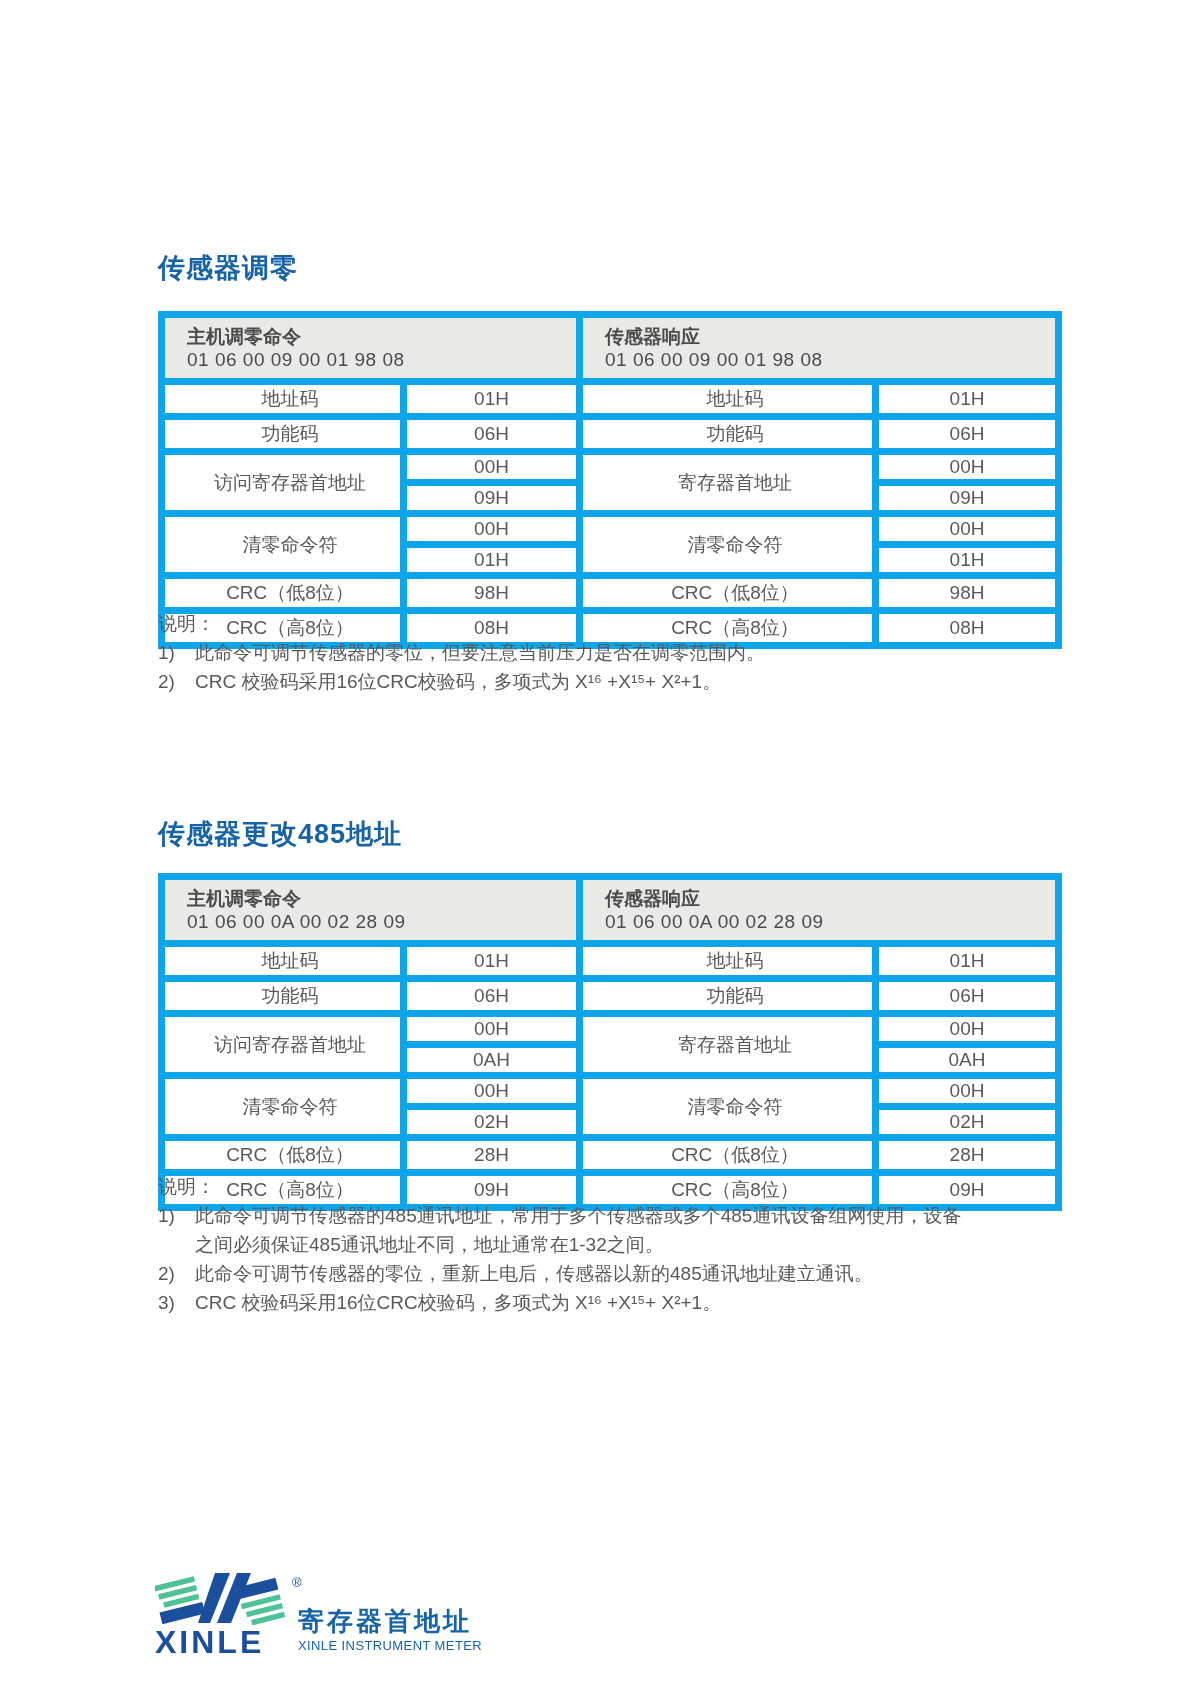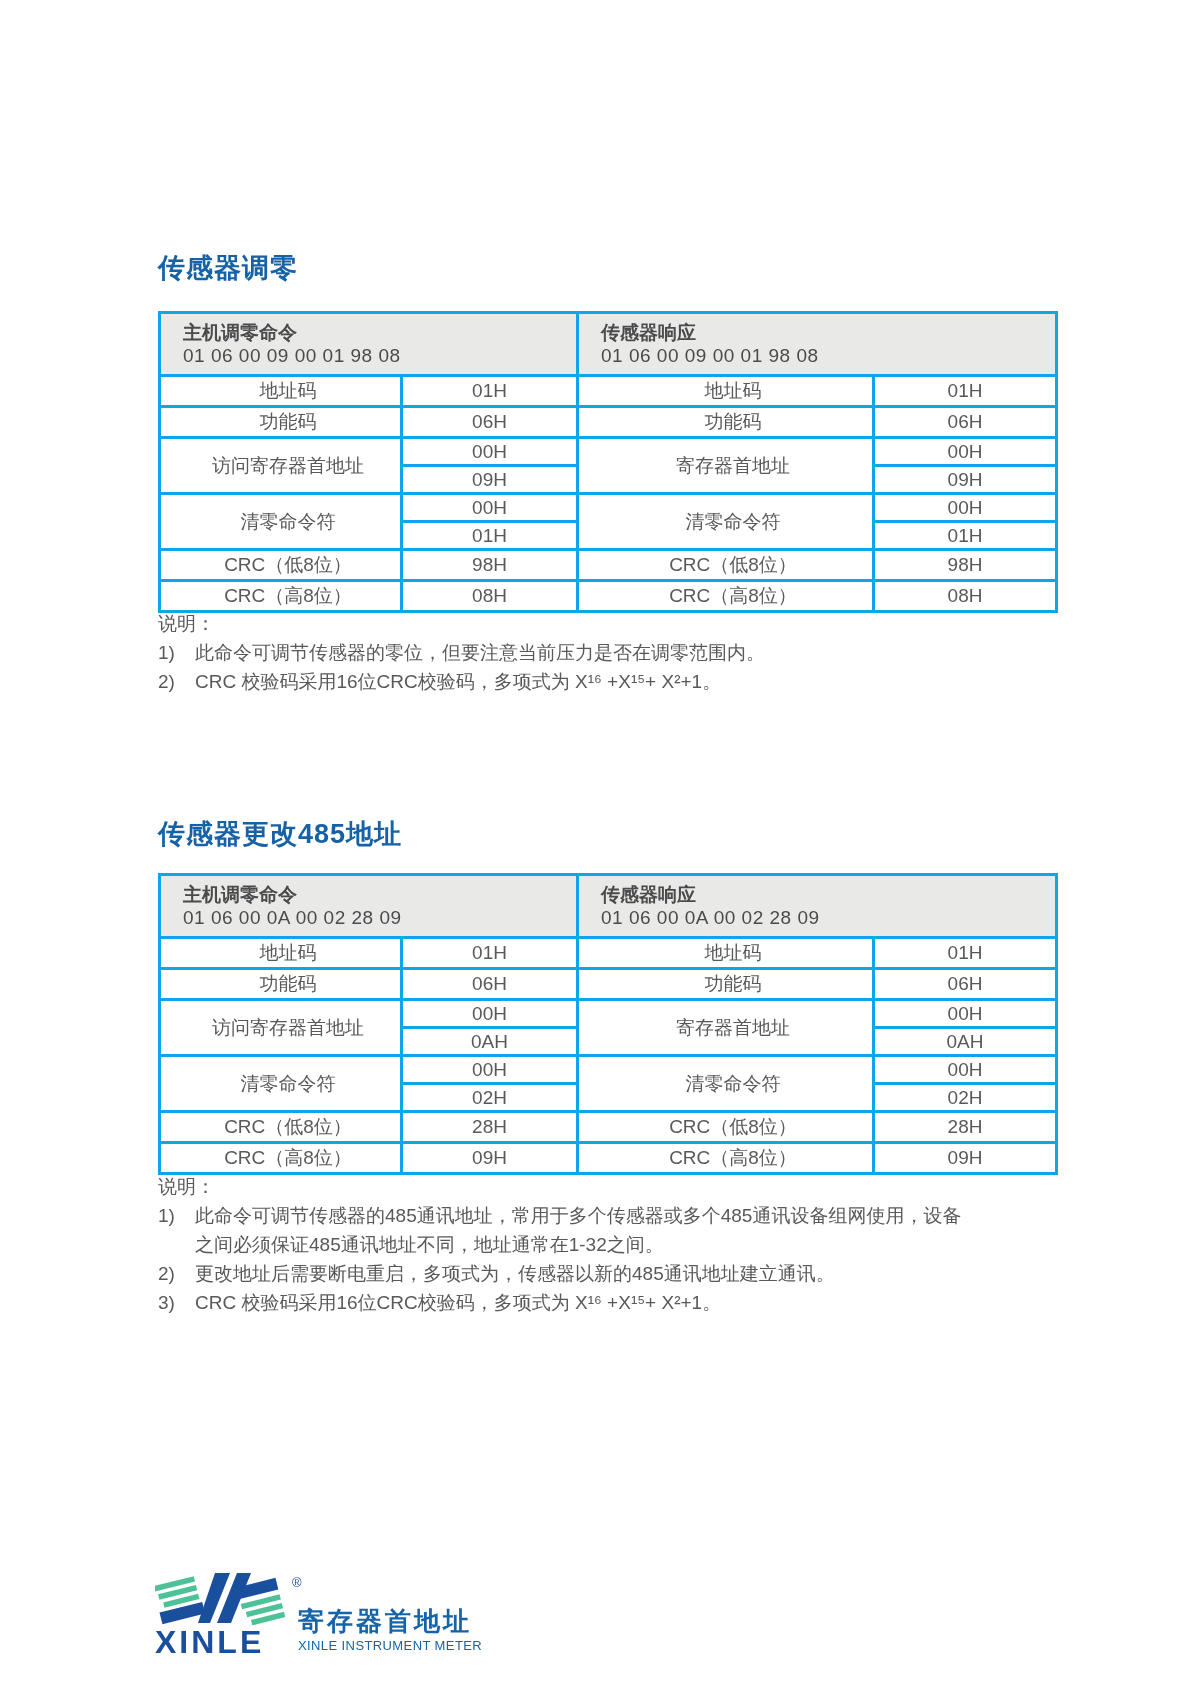--- a/index.html
+++ b/index.html
@@ -23,21 +23,21 @@
   #s1-title{top:254px;}
   #s2-title{top:820px;}
   
   .data-table{
     position:absolute;left:158px;width:897px;
     border-collapse:collapse;table-layout:fixed;
     font-size:19px;color:#58595b;
   }
   #t1{top:311px;}
   #t2{top:873px;}
-  .data-table th,.data-table td{border:3px solid #0ea5e9;margin-top:25px;}
+  .data-table th,.data-table td{border:7px solid #0ea5e9;margin-top:25px;}
   .data-table th.hdr{
     background:#e9e9e7;text-align:left;vertical-align:middle;
     padding:7px 0 7px 22px;font-weight:normal;
   }
   .hdr-title{font-weight:bold;font-size:19px;color:#4a4b4d;line-height:23px;}
   .hdr-cmd{font-size:19px;color:#4a4b4d;line-height:23px;letter-spacing:0.5px;}
   .data-table tbody tr{height:28px;}
   .data-table td.label-cell{text-align:center;padding-left:16px;vertical-align:middle;}
   .data-table td.value-cell{text-align:center;vertical-align:middle;}
   
@@ -218,21 +218,21 @@
 
   <div class="notes" id="n2">
     <div class="notes-label">说明：</div>
     <div class="note">
       <span class="note-num">1)</span>
       <span class="note-text">此命令可调节传感器的485通讯地址，常用于多个传感器或多个485通讯设备组网使用，设备
 之间必须保证485通讯地址不同，地址通常在1-32之间。</span>
     </div>
     <div class="note">
       <span class="note-num">2)</span>
-      <span class="note-text">更改地址后需要断电重启，多项式为，传感器以新的485通讯地址建立通讯。</span>
+      <span class="note-text">此命令可调节传感器的零位，重新上电后，传感器以新的485通讯地址建立通讯。</span>
     </div>
     <div class="note">
       <span class="note-num">3)</span>
       <span class="note-text">CRC 校验码采用16位CRC校验码，多项式为 X¹⁶ +X¹⁵+ X²+1。</span>
     </div>
   </div>
 
   <div class="footer-logo">
     <svg width="160" height="84" viewBox="0 0 160 84">
       <g transform="rotate(-14 30 26)">

